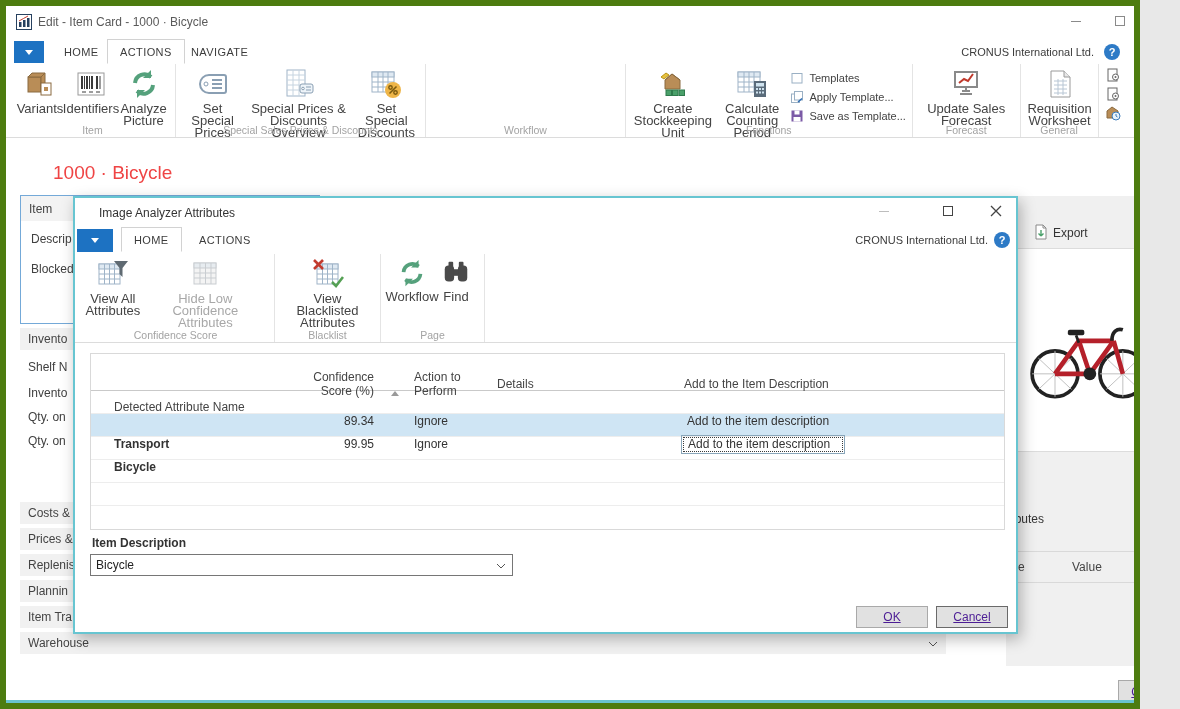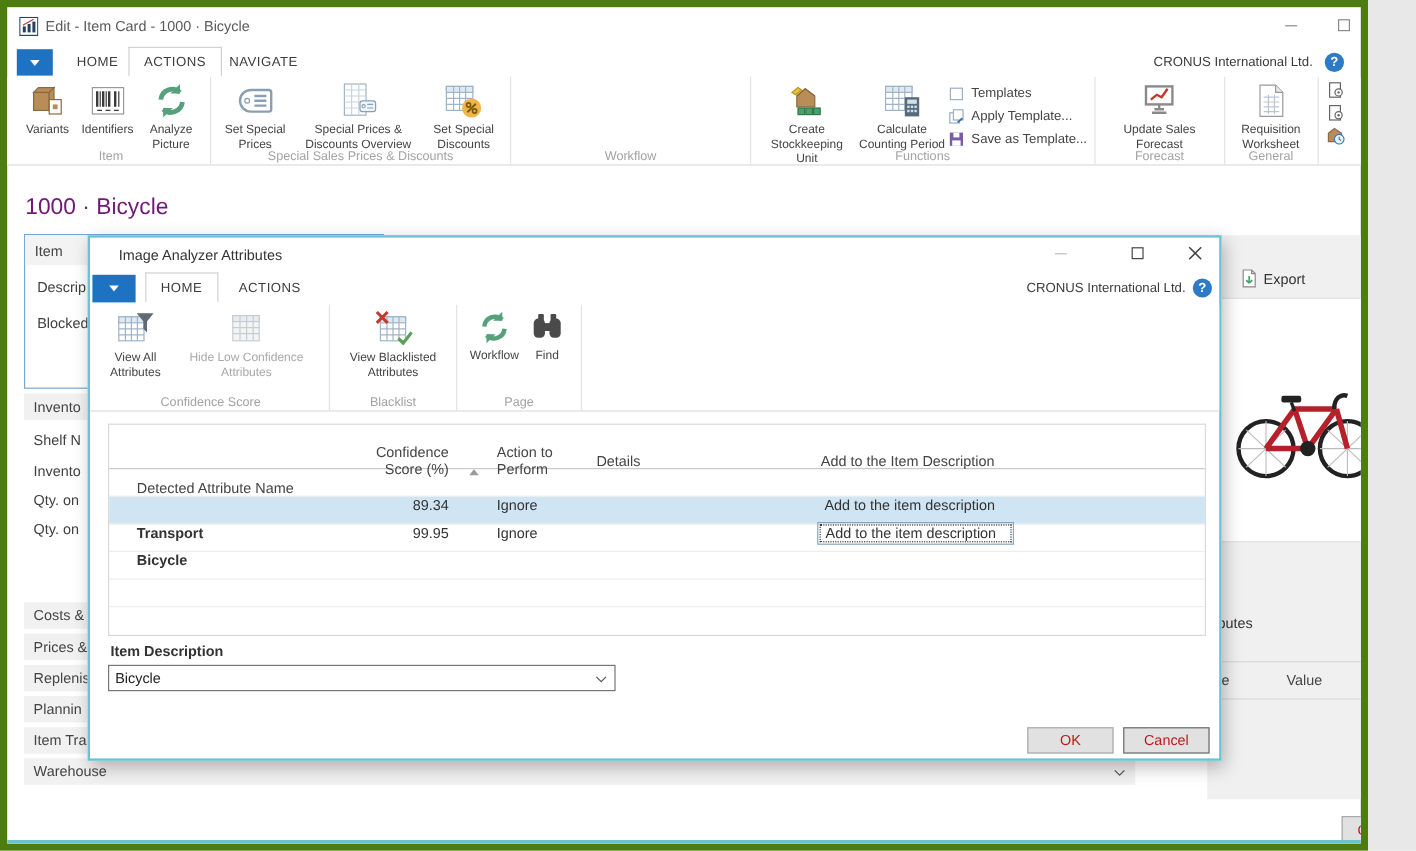--- a/index.html
+++ b/index.html
@@ -31,41 +31,41 @@
   .company { font-size:11px; color:#3c3c3c; white-space:nowrap; }
 
   
   .ribbon { position:absolute; left:0; right:0; display:flex; align-items:stretch;
             border-bottom:1px solid #dcdcdc; background:#fff; }
   .rgroup { position:relative; display:flex; align-items:flex-start;
             padding:2px 6px 14px 6px; border-right:1px solid #e4e4e4; }
   .rgroup-label { position:absolute; bottom:1px; left:0; right:0; text-align:center;
                   font-size:10.5px; color:#a3a3a3; white-space:nowrap; overflow:hidden; }
   .rbtn { display:flex; flex-direction:column; align-items:center; text-align:center;
-          font-size:10px; line-height:12px; color:#444; padding:2px 2px; cursor:pointer; }
+          font-size:13px; line-height:12px; color:#444; padding:2px 2px; cursor:pointer; }
   .rbtn svg { margin-bottom:3px; flex:none; }
   .rbtn.disabled { color:#a8a8a8; }
   .rstack { display:flex; flex-direction:column; gap:5px; padding-top:5px;justify-content:space-between; }
   .rstack-item { display:flex; align-items:center; gap:5px; font-size:11px; color:#444;
                  white-space:nowrap; cursor:pointer; }
 
   
-  .page-title { font-size:19px; color:#701a75; }
+  .page-title { font-size:19px; color:#ef4444;margin-left:32px; }
   .bar { position:absolute; left:14px; width:926px; height:22px; background:#f1f1f1;
          display:flex; align-items:center; padding:0 8px; font-size:12px; color:#444; }
   .fieldlabel { position:absolute; font-size:12px; color:#404040; white-space:nowrap; }
 
   
   .rpanel { position:absolute; left:1000px; top:190px; width:162px; height:470px; background:#f0f0f0; }
   .scrollbar { position:absolute; left:1164px; top:190px; width:15px; height:470px; background:#f1f1f1; }
   .scroll-thumb { position:absolute; left:2px; width:11px; background:#cdcdcd; }
 
   
   .btn { position:absolute; height:22px; background:#e1e1e1; border:1px solid #a9a9a9;
-         font-size:12px; color:#b91c1c; display:flex; align-items:center; justify-content:center; cursor:pointer; }
+         font-size:12px; color:#4c1d95; display:flex; align-items:center; justify-content:center; cursor:pointer;text-decoration:underline; }
 
   
   .dialog { position:absolute; left:67px; top:190px; width:945px; height:438px; background:#fff;
             border:2px solid #67c5d1; box-shadow:3px 5px 14px rgba(0,0,0,.28); z-index:10; }
   .dlg-table { position:absolute; left:15px; top:155px; width:915px;
                border:1px solid #d9d9d9; font-size:12px; color:#333; }
   .trow { display:grid; grid-template-columns:220px 70px 30px 80px 188px 1fr; align-items:center; }
   .thead { height:37px; border-bottom:1px solid #c9c9c9; color:#444; align-items:center; }
   .tr { height:23px; border-bottom:1px solid #ededed; }
   .tr.selected { background:#cfe5f4; }

